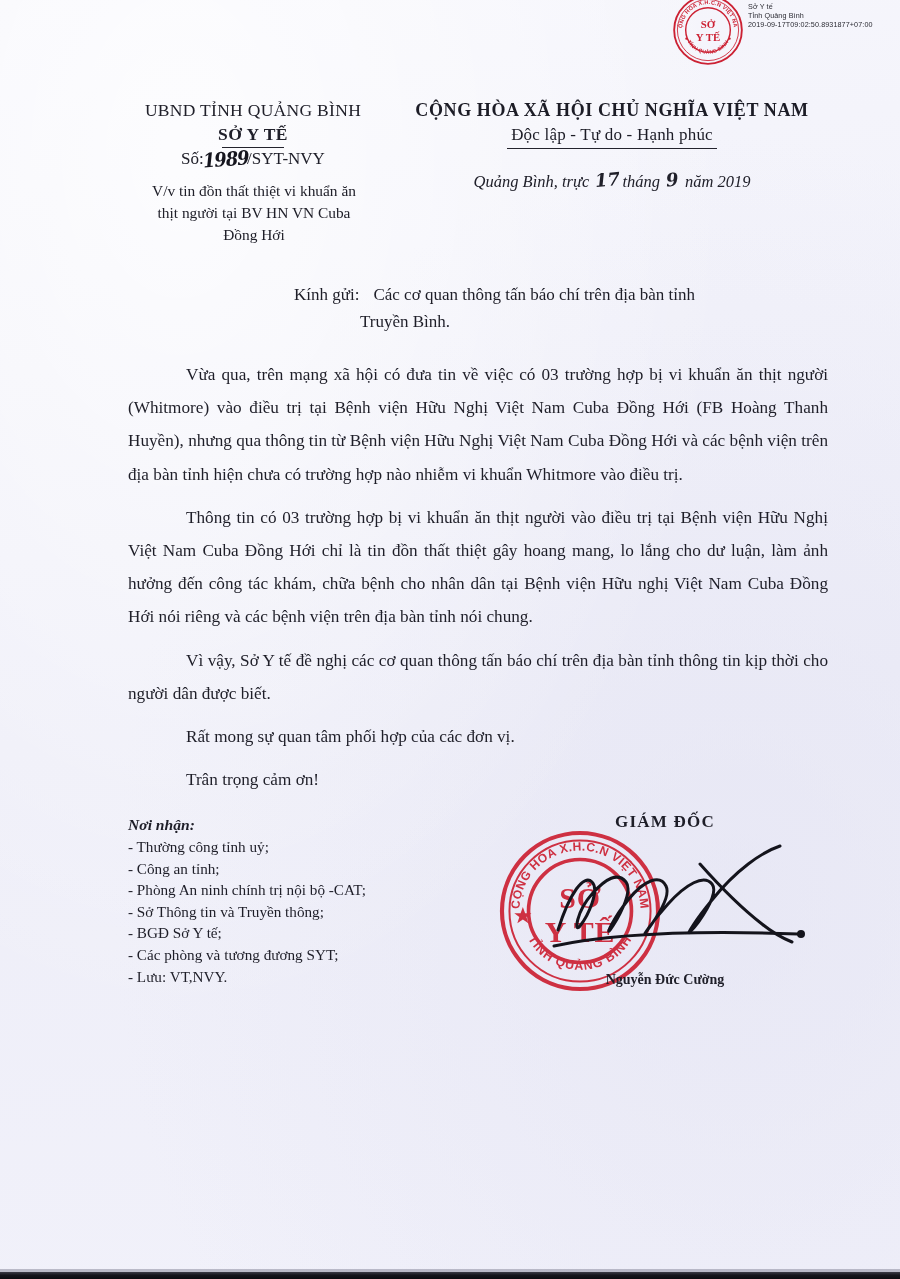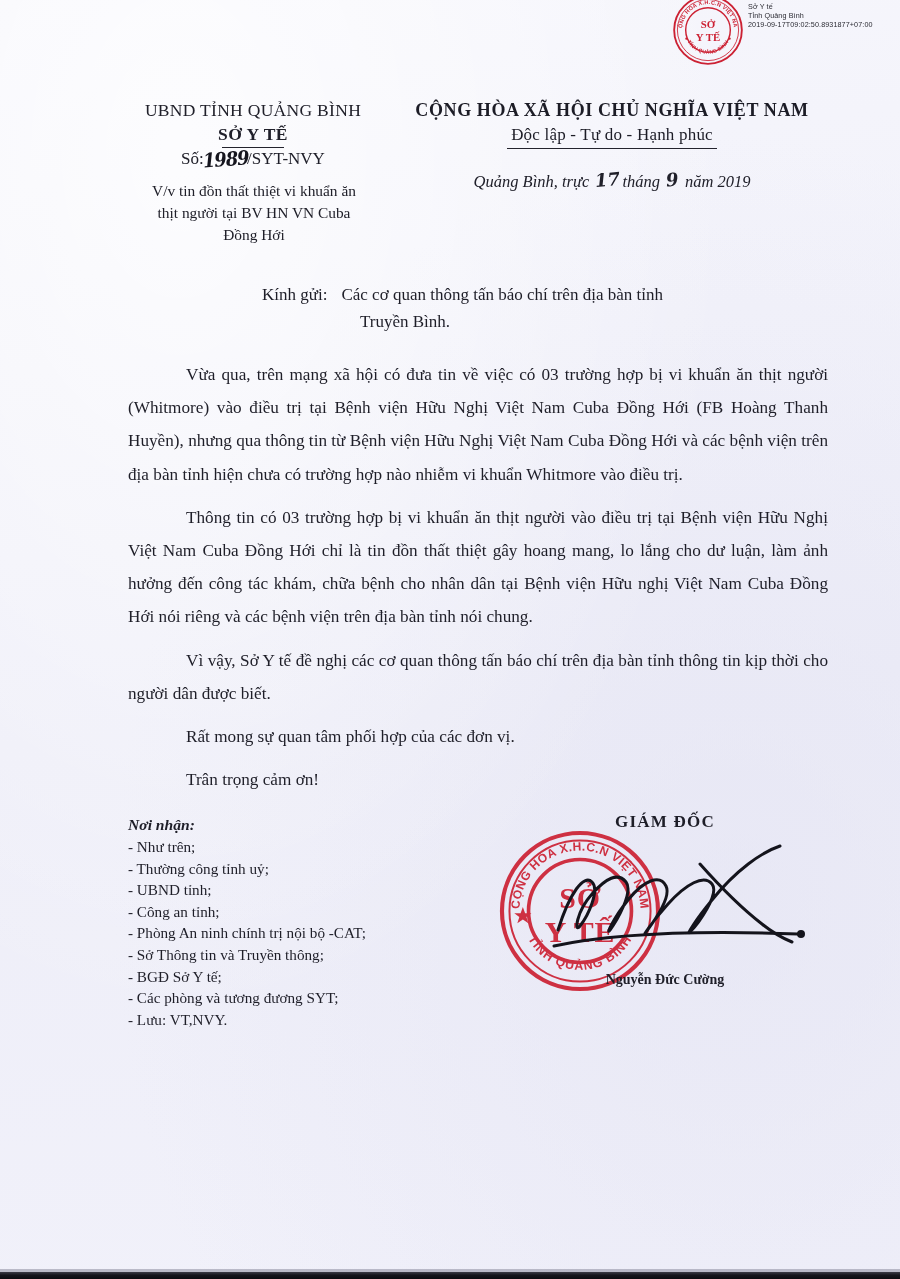--- a/index.html
+++ b/index.html
@@ -191,21 +191,21 @@
   
   .kinh-gui {
     position: absolute;
     left: 262px;
     top: 281px;
     width: 580px;
     font-size: 17px;
     line-height: 27px;
     color: #1e1e28;
   }
-  .kg-label { margin-right: 14px; }
+  .kg-label { margin-right: 14px; margin-left: 32px; }
   .kg-body  { display: inline; }
   .kg-line2 {
     margin-left: 98px;
   }
 
   
   .body-block {
     position: absolute;
     left: 128px;
     top: 358px;
@@ -350,23 +350,21 @@
   <div class="body-block">
     <p class="para">Vừa qua, trên mạng xã hội có đưa tin về việc có 03 trường hợp bị vi khuẩn ăn thịt người (Whitmore) vào điều trị tại Bệnh viện Hữu Nghị Việt Nam Cuba Đồng Hới (FB Hoàng Thanh Huyền), nhưng qua thông tin từ Bệnh viện Hữu Nghị Việt Nam Cuba Đồng Hới và các bệnh viện trên địa bàn tỉnh hiện chưa có trường hợp nào nhiễm vi khuẩn Whitmore vào điều trị.</p>
     <p class="para">Thông tin có 03 trường hợp bị vi khuẩn ăn thịt người vào điều trị tại Bệnh viện Hữu Nghị Việt Nam Cuba Đồng Hới chỉ là tin đồn thất thiệt gây hoang mang, lo lắng cho dư luận, làm ảnh hưởng đến công tác khám, chữa bệnh cho nhân dân tại Bệnh viện Hữu nghị Việt Nam Cuba Đồng Hới nói riêng và các bệnh viện trên địa bàn tỉnh nói chung.</p>
     <p class="para">Vì vậy, Sở Y tế đề nghị các cơ quan thông tấn báo chí trên địa bàn tỉnh thông tin kịp thời cho người dân được biết.</p>
     <p class="para short">Rất mong sự quan tâm phối hợp của các đơn vị.</p>
     <p class="para short">Trân trọng cảm ơn!</p>
   </div>
 
   <div class="noi-nhan">
     <div class="nn-title">Nơi nhận:</div>
-    <div class="nn-item">- Như trên;</div>
     <div class="nn-item">- Thường công tỉnh uỷ;</div>
-    <div class="nn-item">- UBND tỉnh;</div>
     <div class="nn-item">- Công an tỉnh;</div>
     <div class="nn-item">- Phòng An ninh chính trị nội bộ -CAT;</div>
     <div class="nn-item">- Sở Thông tin và Truyền thông;</div>
     <div class="nn-item">- BGĐ Sở Y tế;</div>
     <div class="nn-item">- Các phòng và tương đương SYT;</div>
     <div class="nn-item">- Lưu: VT,NVY.</div>
   </div>
 
   <div class="sign-block">
     <div class="sign-title">GIÁM ĐỐC</div>

